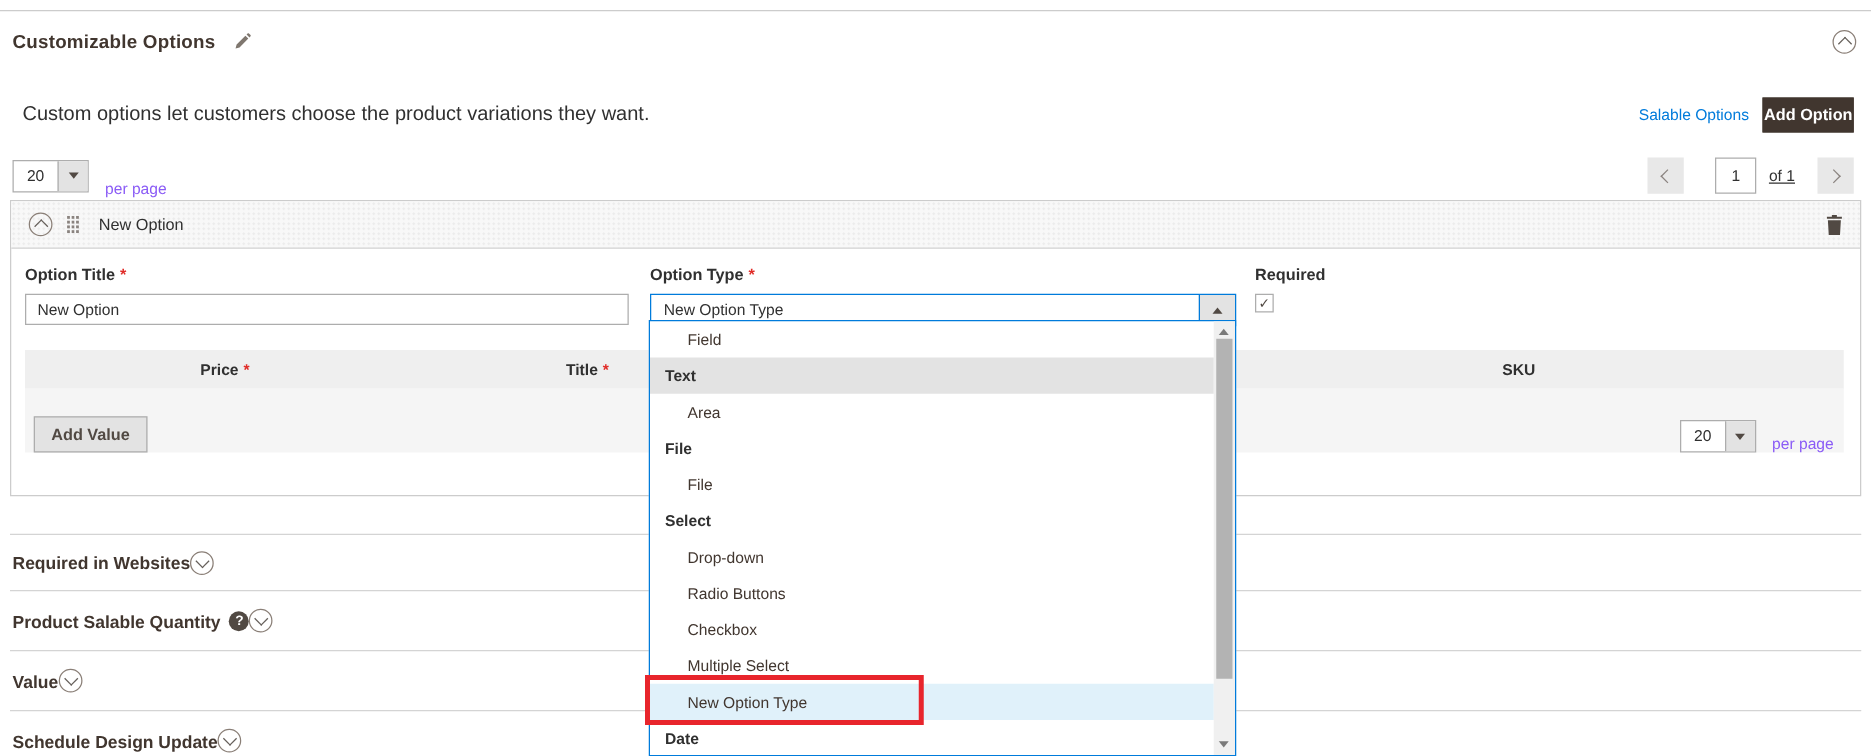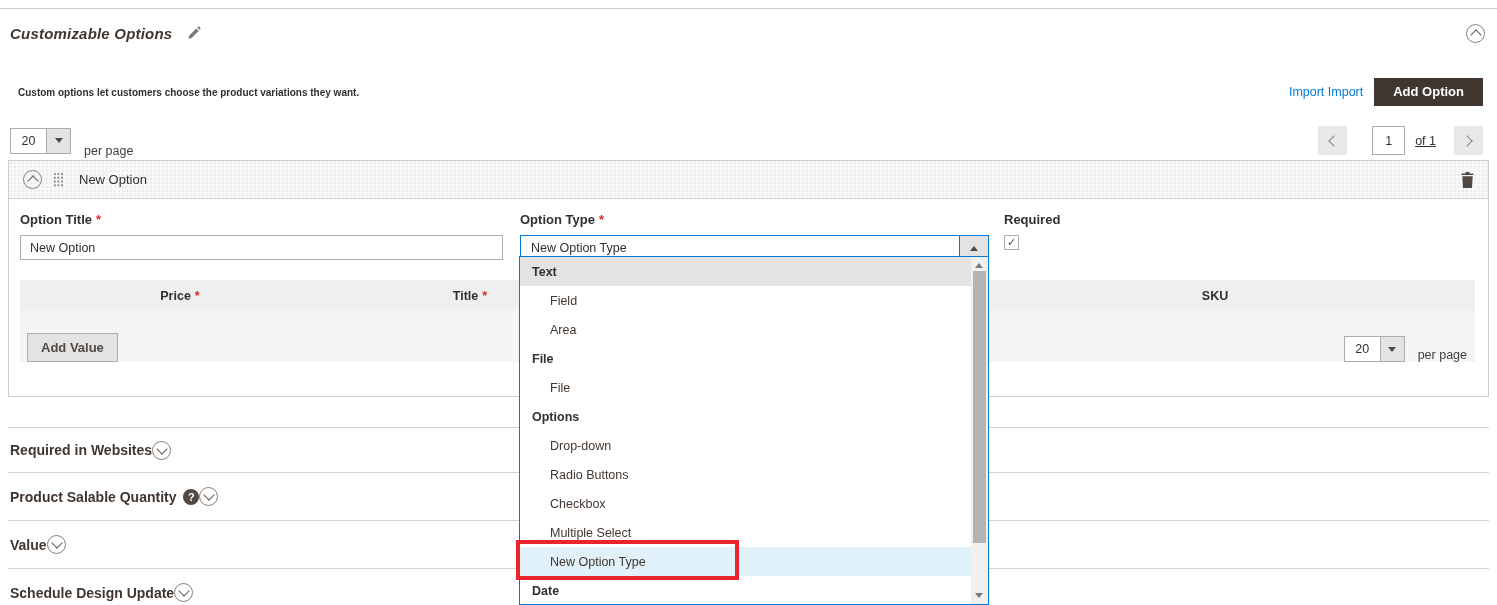--- a/index.html
+++ b/index.html
@@ -5,49 +5,49 @@
   * { box-sizing: border-box; }
   html,body { margin:0; padding:0; }
   body {
     width:1497px; height:605px; position:relative; overflow:hidden;
     background:#fff; color:#303030;
     font-family:"Liberation Sans","DejaVu Sans",sans-serif; font-size:13px;
   }
   .hr-top { position:absolute; top:8px; left:0; right:0; border-top:1px solid #cccccc; }
 
   
-  .header { position:absolute; top:24px; left:10px; right:12px; display:flex; align-items:center;font-style:italic; }
+  .header { position:absolute; top:24px; left:10px; right:12px; display:flex; align-items:center; }
   .page-title { font-size:15px; font-weight:bold; color:#41362f; letter-spacing:.2px; }
   .pencil { margin-left:14px; display:inline-flex; cursor:pointer; }
   .spacer { flex:1; }
 
   .circ { width:19px; height:19px; border:1px solid #8a7f77; border-radius:50%; position:relative; cursor:pointer; flex:0 0 auto; }
   .circ::after { content:""; position:absolute; width:7px; height:7px;
     border-left:1.6px solid #655f5a; border-bottom:1.6px solid #655f5a; left:5px; }
   .circ.up::after   { transform:rotate(135deg); top:6px; }
   .circ.down::after { transform:rotate(-45deg); top:3px; }
 
   
   .subheader { position:absolute; top:78px; left:18px; right:14px; height:28px;
     display:flex; align-items:center; }
-  .description { font-size:10px; color:#303030;font-weight:bold; }
+  .description { font-size:16px; color:#303030; }
   .link { color:#007bdb; font-size:12.5px; text-decoration:none; cursor:pointer; }
   .btn-dark { margin-left:11px; background:#41362f; color:#fff; border:1px solid #41362f;
-    font-size:13px; font-weight:600; padding:5px 18px 6px; cursor:pointer;
+    font-size:13px; font-weight:600; padding:5px 0 6px; cursor:pointer;
     font-family:inherit; }
 
   
   .toolbar { position:absolute; top:126px; left:10px; right:14px; height:29px;
     display:flex; align-items:center; }
   .fselect { display:flex; height:26px; border:1px solid #adadad; background:#fff; cursor:pointer; }
   .fselect .val { width:35px; display:flex; align-items:center; justify-content:center; font-size:12.5px; color:#303030; }
   .fselect .arr { width:24px; background:#e3e3e3; border-left:1px solid #adadad; display:flex; align-items:center; justify-content:center; }
   .tri-down { width:0; height:0; border-left:4px solid transparent; border-right:4px solid transparent; border-top:5px solid #514943; }
   .tri-up   { width:0; height:0; border-left:4px solid transparent; border-right:4px solid transparent; border-bottom:5px solid #514943; }
-  .perpage-lbl { margin-left:13px; font-size:12.5px; color:#404040;margin-top:20px; }
+  .perpage-lbl { margin-left:13px; font-size:12.5px; color:#8b5cf6;margin-top:20px; }
   .pg-btn { width:29px; height:29px; background:#e8e8e8; border:none; display:flex; align-items:center; justify-content:center; cursor:pointer; }
   .pg-ch { width:8px; height:8px; border-left:1.4px solid #8a837f; border-bottom:1.4px solid #8a837f; }
   .pg-ch.prev { transform:rotate(45deg); margin-left:3px; }
   .pg-ch.next { transform:rotate(225deg); margin-right:3px; }
   .pg-input { width:33px; height:29px; margin-left:25px; border:1px solid #adadad; text-align:center;
     font-size:12.5px; color:#303030; font-family:inherit; }
   .pg-of { margin:0 18px 0 10px; font-size:12.5px;text-decoration:underline; }
 
   
   .panel { position:absolute; top:160px; left:8px; right:8px; height:237px;
@@ -120,21 +120,21 @@
         <path fill="#7f776f" d="M2.6 13.6l.9-3.4L11 2.7l2.5 2.5-7.5 7.5-3.4.9zM12 1.7l.9-.9c.3-.3.8-.3 1.1 0l1.4 1.4c.3.3.3.8 0 1.1l-.9.9L12 1.7z"></path>
       </svg>
   </span>
   <span class="spacer"></span>
   <span class="circ up"></span>
 </div>
 
 <div class="subheader">
   <span class="description">Custom options let customers choose the product variations they want.</span>
   <span class="spacer"></span>
-  <a class="link">Import Import</a>
+  <a class="link">Salable Options</a>
   <button class="btn-dark">Add Option</button>
 </div>
 
 <div class="toolbar">
   <div class="fselect">
     <span class="val">20</span>
     <span class="arr">
         <span class="tri-down"></span>
       </span>
   </div>
@@ -228,26 +228,26 @@
     <span class="sec-title">Value</span>
     <span class="circ down"></span>
   </div>
   <div class="sec-row h48">
     <span class="sec-title">Schedule Design Update</span>
     <span class="circ down"></span>
   </div>
 </div>
 
 <div class="dropdown">
+  <div class="dd-item dd-option">Field</div>
   <div class="dd-item dd-group dd-hover">Text</div>
-  <div class="dd-item dd-option">Field</div>
   <div class="dd-item dd-option">Area</div>
   <div class="dd-item dd-group">File</div>
   <div class="dd-item dd-option">File</div>
-  <div class="dd-item dd-group">Options</div>
+  <div class="dd-item dd-group">Select</div>
   <div class="dd-item dd-option">Drop-down</div>
   <div class="dd-item dd-option">Radio Buttons</div>
   <div class="dd-item dd-option">Checkbox</div>
   <div class="dd-item dd-option">Multiple Select</div>
   <div class="dd-item dd-option dd-selected">New Option Type</div>
   <div class="dd-item dd-group">Date</div>
   <div class="dd-scroll">
     <span class="sc-arr sc-up"></span>
     <span class="dd-thumb"></span>
     <span class="sc-arr sc-dn"></span>

